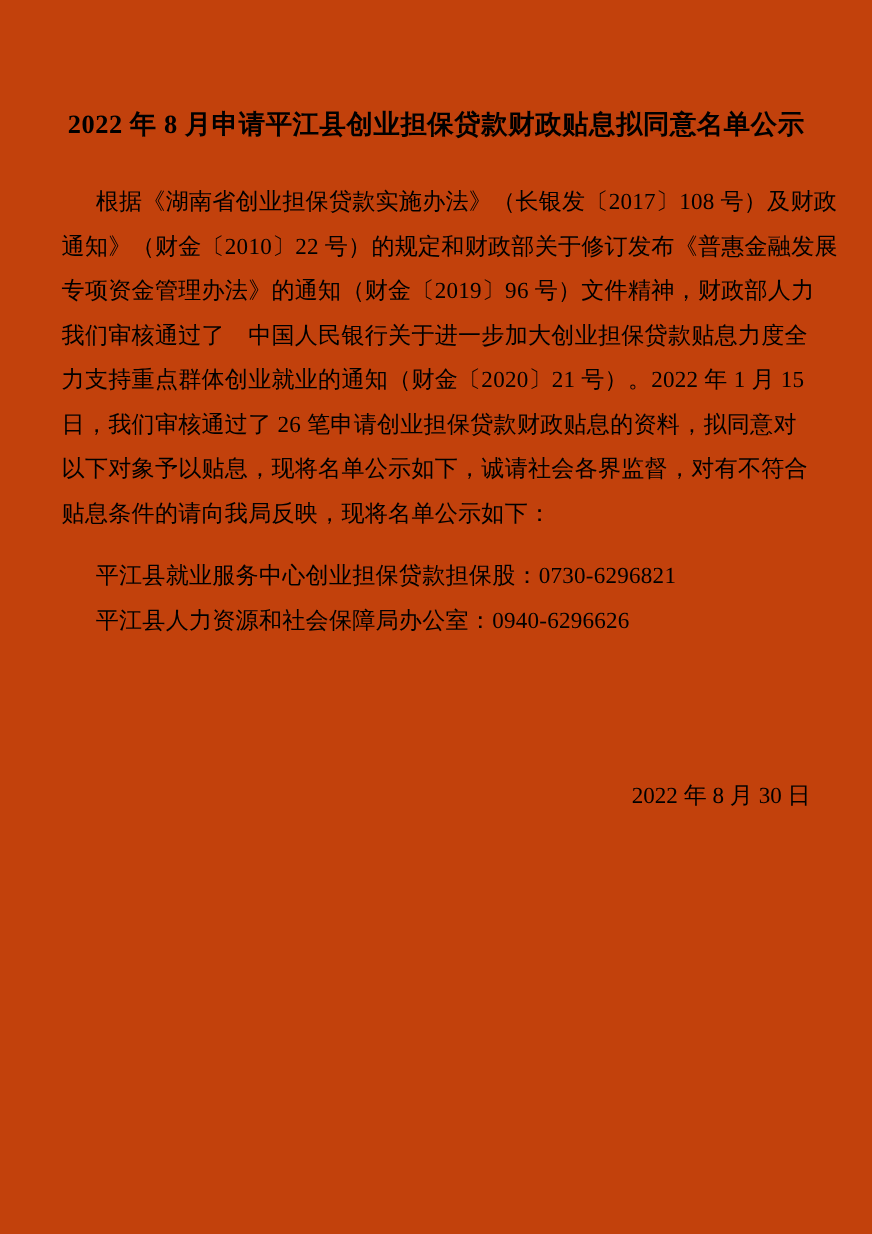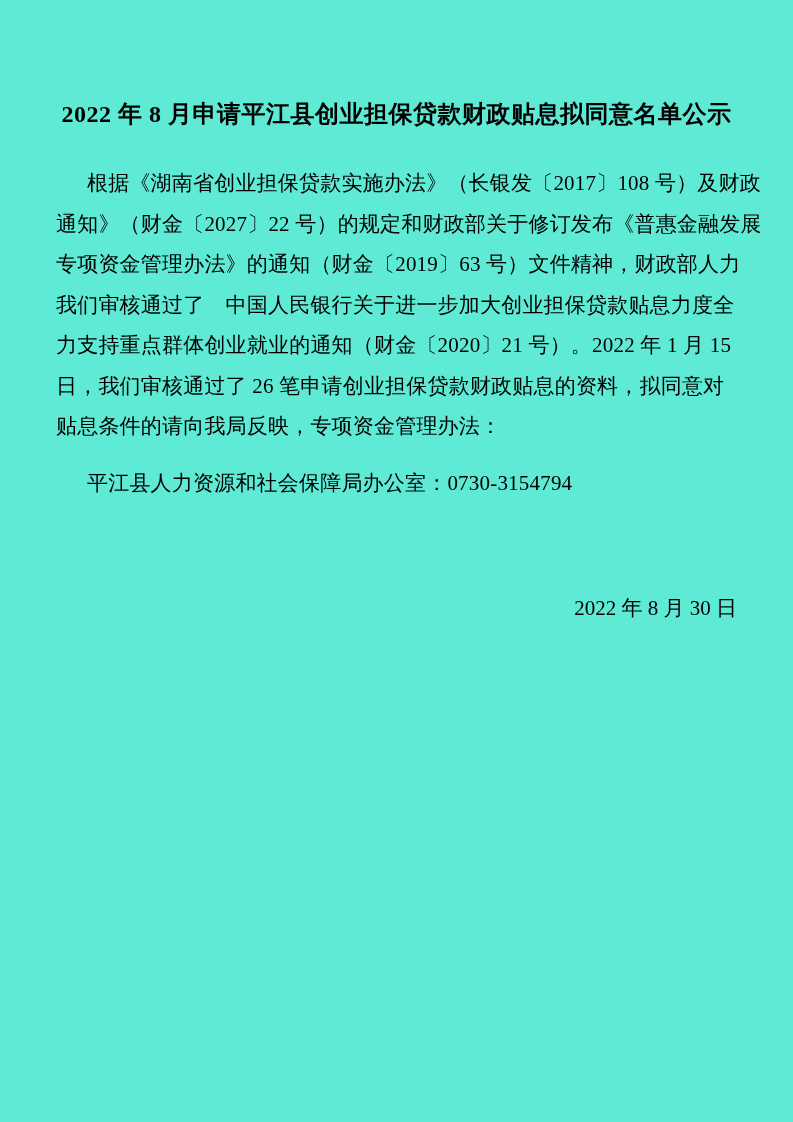--- a/index.html
+++ b/index.html
@@ -5,21 +5,21 @@
   html, body {
     margin: 0;
     padding: 0;
     background: #ffffff;
   }
   .page {
     position: relative;
     width: 793px;
     height: 1122px;
     margin: 0;
-    background: #5eead4;
+    background: #c2410c;
     color: #000000;
     font-family: "Liberation Serif", "DejaVu Serif", serif;
     box-sizing: border-box;
     padding: 0 56px;
     overflow: hidden;
   }
   .doc-title {
     margin: 0;
     padding-top: 99px;
     font-size: 24px;
@@ -42,43 +42,45 @@
     font-family: Liberation Serif, serif;
   }
   .contact-section {
     margin-top: 16px;
     font-size: 21px;
   }
   .contact-section .line {
     padding-left: 31px;
   }
   .date-line {
-    margin-top: 85px;
+    margin-top: 119px;
     font-size: 21px;
     line-height: 40.5px;
     text-align: right;
     white-space: nowrap;
   }
 </style>
 </head>
 <body>
 
 <div class="page">
 
   <h1 class="doc-title">2022 年 8 月申请平江县创业担保贷款财政贴息拟同意名单公示</h1>
 
   <div class="body-paragraph">
     <div class="line indent">根据《湖南省创业担保贷款实施办法》（长银发〔2017〕108 号）及财政</div>
-    <div class="line">通知》（财金〔2027〕22 号）的规定和财政部关于修订发布《普惠金融发展</div>
-    <div class="line">专项资金管理办法》的通知（财金〔2019〕63 号）文件精神，财政部人力</div>
+    <div class="line">通知》（财金〔2010〕22 号）的规定和财政部关于修订发布《普惠金融发展</div>
+    <div class="line">专项资金管理办法》的通知（财金〔2019〕96 号）文件精神，财政部人力</div>
     <div class="line">我们审核通过了　中国人民银行关于进一步加大创业担保贷款贴息力度全</div>
     <div class="line">力支持重点群体创业就业的通知（财金〔2020〕21 号）。2022 年 1 月 15</div>
     <div class="line">日，我们审核通过了 26 笔申请创业担保贷款财政贴息的资料，拟同意对</div>
-    <div class="line">贴息条件的请向我局反映，专项资金管理办法：</div>
+    <div class="line">以下对象予以贴息，现将名单公示如下，诚请社会各界监督，对有不符合</div>
+    <div class="line">贴息条件的请向我局反映，现将名单公示如下：</div>
   </div>
 
   <div class="contact-section">
-    <div class="line">平江县人力资源和社会保障局办公室：0730-3154794</div>
+    <div class="line">平江县就业服务中心创业担保贷款担保股：0730-6296821</div>
+    <div class="line">平江县人力资源和社会保障局办公室：0940-6296626</div>
   </div>
 
   <div class="date-line">2022 年 8 月 30 日</div>
 
 </div>
 
 </body></html>

